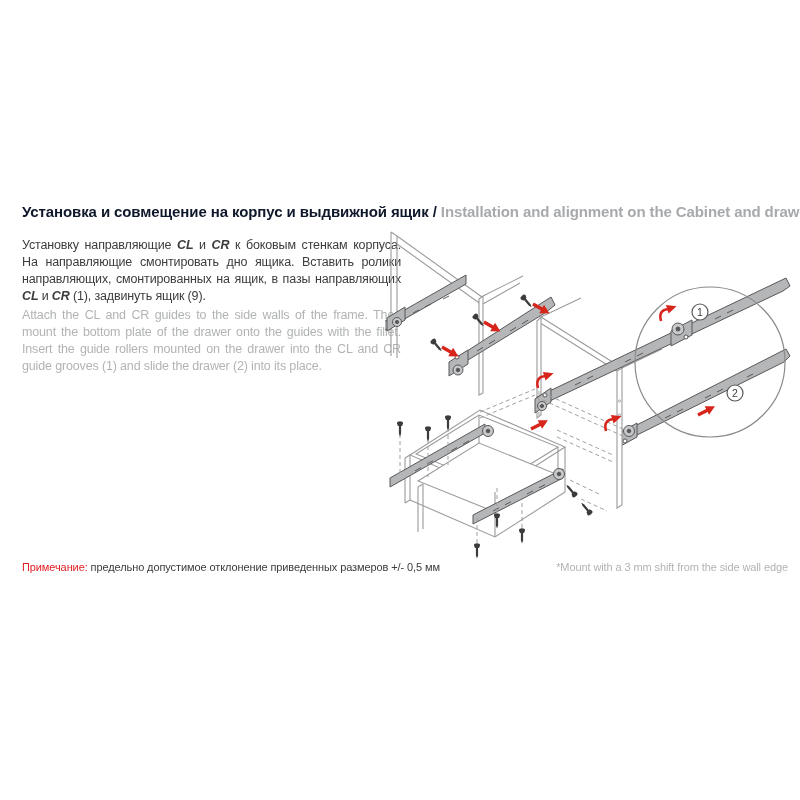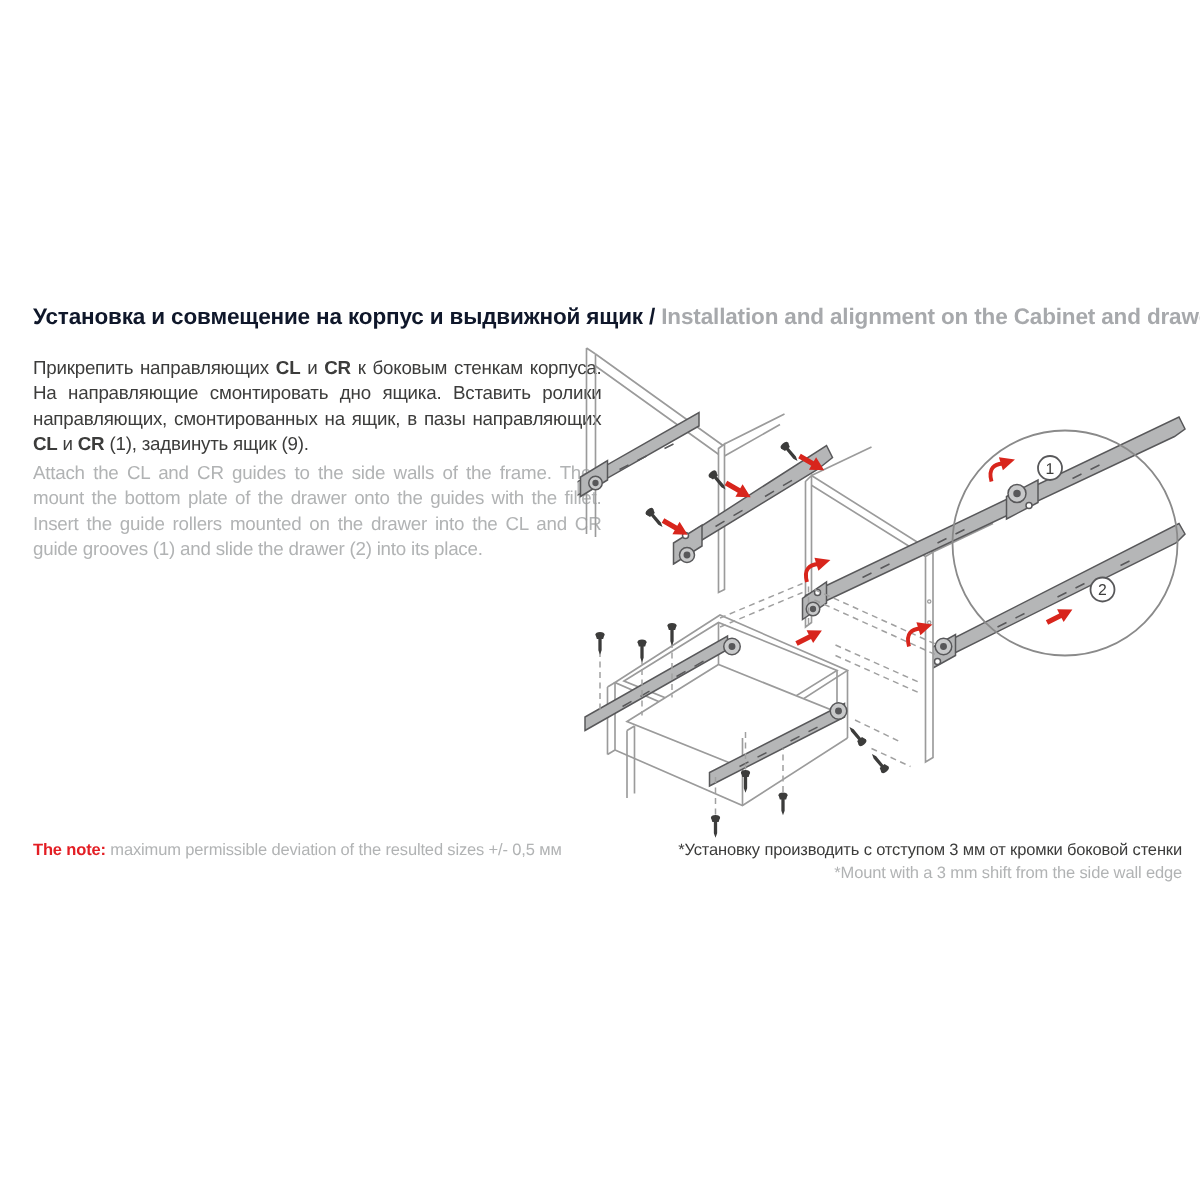--- a/index.html
+++ b/index.html
@@ -13,21 +13,21 @@
   }
   .title-ru{color:#0f172a;}
   .title-en{color:#a7a9ac;}
   .para{
     position:absolute;left:22px;width:379px;
     font-size:12.5px;line-height:17px;letter-spacing:-0.15px;
     text-align:justify;
   }
   .para-ru{top:237px;color:#3c3c3b;}
   .para-en{top:307px;color:#b1b3b4;}
-  .para b{font-weight:bold;}
+  .para b{font-weight:bold;font-style:italic;}
   .notes-left{
     position:absolute;left:22px;top:560px;width:420px;
     font-size:11px;line-height:15px;letter-spacing:-0.1px;
   }
   .notes-right{
     position:absolute;right:12px;top:560px;width:380px;text-align:right;
     font-size:11px;line-height:15px;letter-spacing:-0.1px;
   }
   .red-label{color:#e31e24;}
   .red-label-bold{color:#e31e24;font-weight:bold;}
@@ -36,21 +36,21 @@
   .diagram{position:absolute;left:385px;top:225px;}
 </style>
 </head>
 <body>
 
 <div class="page-title">
   <span class="title-ru">Установка и совмещение на корпус и выдвижной ящик / </span><span class="title-en">Installation and alignment on the Cabinet and drawer</span>
 </div>
 
 <div class="para para-ru">
-  <span>Прикрепить направляющих </span><b>CL</b><span> и </span><b>CR</b><span> к боковым стенкам корпуса. На направляющие смонтировать дно ящика. Вставить ролики направляющих, смонтированных на ящик, в пазы направляющих </span><b>CL</b><span> и </span><b>CR</b><span> (1), задвинуть ящик (9).</span>
+  <span>Установку направляющие </span><b>CL</b><span> и </span><b>CR</b><span> к боковым стенкам корпуса. На направляющие смонтировать дно ящика. Вставить ролики направляющих, смонтированных на ящик, в пазы направляющих </span><b>CL</b><span> и </span><b>CR</b><span> (1), задвинуть ящик (9).</span>
 </div>
 
 <div class="para para-en">Attach the CL and CR guides to the side walls of the frame. Then mount the bottom plate of the drawer onto the guides with the fillet. Insert the guide rollers mounted on the drawer into the CL and CR guide grooves (1) and slide the drawer (2) into its place.</div>
 
 <svg class="diagram" width="415" height="345" viewBox="0 0 415 345">
   <defs>
     <g id="screw">
       <ellipse cx="0" cy="0" rx="3" ry="1.7"></ellipse>
       <path d="M-3,0 L-2.1,3 L-1.1,3 L-1.1,10.5 L0,13.5 L1.1,10.5 L1.1,3 L2.1,3 L3,0 Z"></path>
     </g>
@@ -188,20 +188,19 @@
     <text x="315" y="90.7" font-size="10.5" fill="#3c3c3b" text-anchor="middle" font-family="Liberation Sans, sans-serif">1</text>
   </g>
   <g>
     <circle cx="350" cy="168" r="8" fill="#ffffff" stroke="#58585a" stroke-width="1.2"></circle>
     <text x="350" y="171.7" font-size="10.5" fill="#3c3c3b" text-anchor="middle" font-family="Liberation Sans, sans-serif">2</text>
   </g>
 </svg>
 
 <div class="notes-left">
   <div>
-    <span class="red-label-bold">The note:</span><span class="gray-text"> maximum permissible deviation of the resulted sizes +/- 0,5 мм</span>
+    <span class="red-label">Примечание:</span><span class="dark-text"> предельно допустимое отклонение приведенных размеров +/- 0,5 мм</span>
   </div>
 </div>
 
 <div class="notes-right">
-  <div class="dark-text">*Установку производить с отступом 3 мм от кромки боковой стенки</div>
   <div class="gray-text">*Mount with a 3 mm shift from the side wall edge</div>
 </div>
 
 </body></html>

